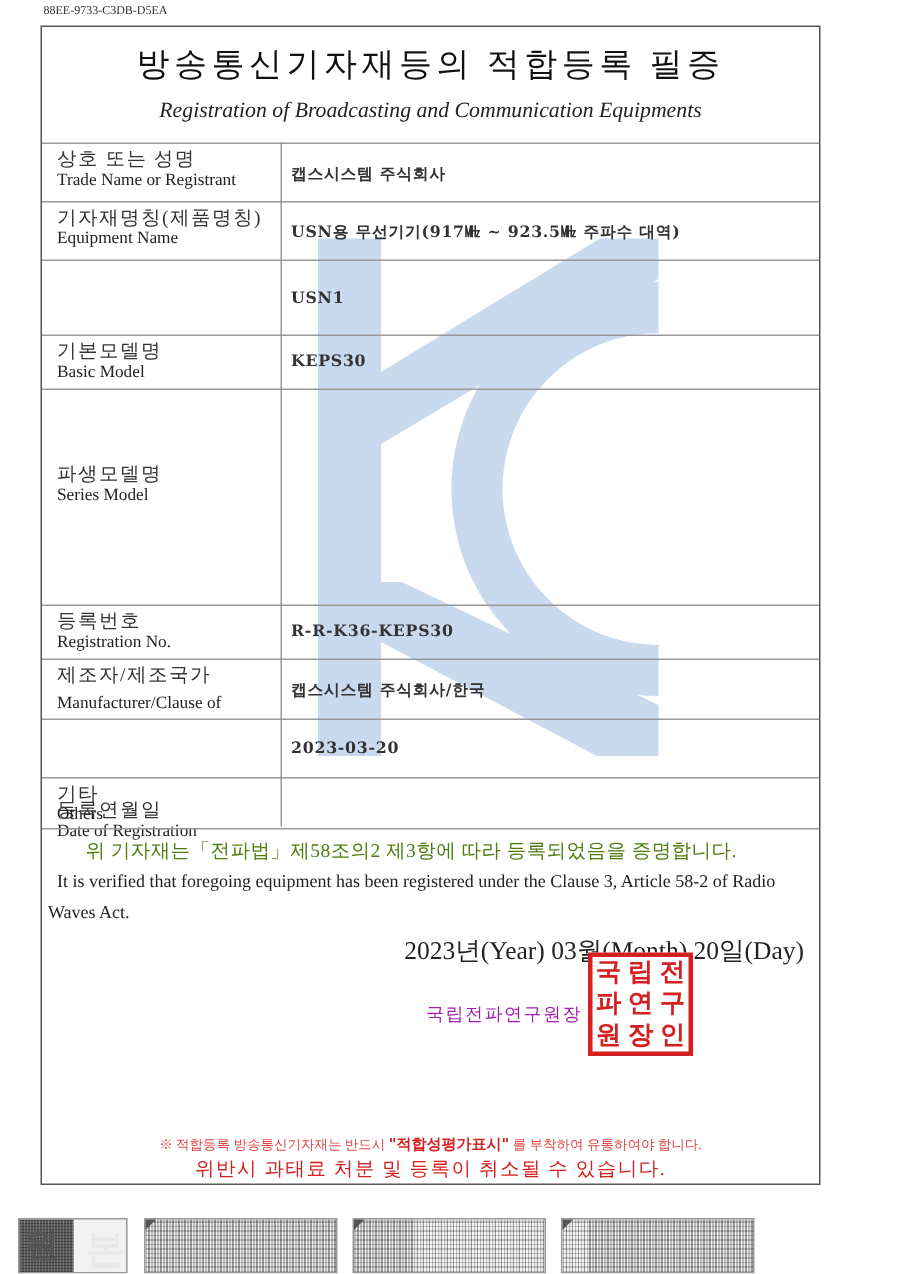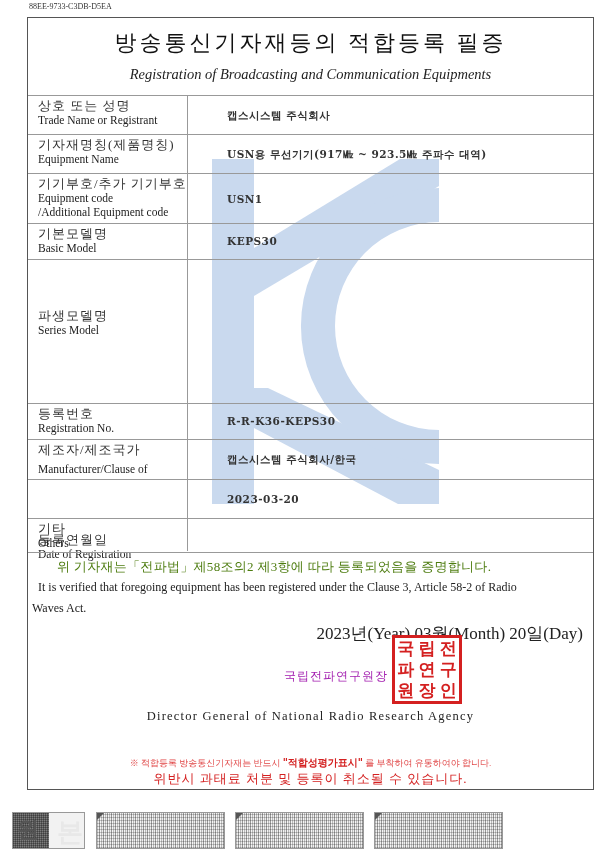--- a/index.html
+++ b/index.html
@@ -1,32 +1,32 @@
 <!DOCTYPE html>
 <html><head>
 <meta charset="utf-8">
 <style>
   html, body { margin:0; padding:0; background:#ffffff; }
   body { width:600px; height:849px; position:relative; overflow:hidden;
          font-family:"Liberation Serif","DejaVu Serif",serif; color:#222; }
   .doc-id { position:absolute; left:29px; top:2px; font-size:8px; color:#333; }
-  .frame { position:absolute; left:27px; top:17px; width:567px; height:773px;
+  .frame { position:absolute; left:27px; top:17px; width:520px; height:773px;
            border:1.5px solid #555; box-sizing:border-box; }
   .watermark { position:absolute; left:0; top:0; pointer-events:none; z-index:0; }
   .title-ko { position:absolute; left:0; right:0; top:10px; text-align:center;
               font-size:22px; letter-spacing:3px; color:#111; z-index:1; }
   .title-en { position:absolute; left:0; right:0; top:48px; text-align:center;
               font-size:14.5px; font-style:italic; color:#222; z-index:1; }
   .row { position:absolute; left:0; right:0; border-top:1px solid #999; z-index:1; }
   .col-div { position:absolute; left:159px; top:77px; height:456px; border-left:1px solid #999; z-index:1; }
   .lbl { position:absolute; left:10px; }
   .lbl .ko { font-size:13px; color:#333; letter-spacing:1px; line-height:15px; }
   .lbl .en { font-size:11.5px; color:#222; line-height:14px; }
   .val { position:absolute; left:166px; font-family:"DejaVu Serif",serif; font-weight:bold;
-         font-size:10.5px; color:#333; letter-spacing:0.5px;margin-left:33px; }
+         font-size:10.5px; color:#333; letter-spacing:0.5px; }
   .cert { position:absolute; left:0; right:0; z-index:1; }
   .cert-ko { position:absolute; left:29px; top:540px; font-size:13px; color:#4d7c0f; letter-spacing:0.3px; }
   .cert-en1 { position:absolute; left:10px; top:562px; font-size:12px; color:#222; }
   .cert-en2 { position:absolute; left:4px; top:583px; font-size:12px; color:#222; }
   .date-line { position:absolute; right:10px; top:604px; font-size:17px; color:#222; }
   .agency-ko { position:absolute; left:256px; top:650px; font-size:12px; color:#a21caf; letter-spacing:1px; }
   .stamp { position:absolute; left:364px; top:617px; width:70px; height:69px;
            border:3px solid #d42020; box-sizing:border-box; background:#fff;
            display:grid; grid-template-columns:repeat(3,1fr); grid-template-rows:repeat(3,1fr);
            z-index:2; }
@@ -95,25 +95,20 @@
 
   <div class="row" style="top:116px;height:39px;">
     <div class="lbl" style="top:2px;">
       <div class="ko">기자재명칭(제품명칭)</div>
       <div class="en">Equipment Name</div>
     </div>
     <div class="val" style="top:13px;">USN용 무선기기(917㎒ ~ 923.5㎒ 주파수 대역)</div>
   </div>
 
   <div class="row" style="top:155px;height:50px;">
-    <div class="lbl" style="top:2px;">
-      <div class="ko">기기부호/추가 기기부호</div>
-      <div class="en">Equipment code</div>
-      <div class="en">/Additional Equipment code</div>
-    </div>
     <div class="val" style="top:19px;">USN1</div>
   </div>
 
   <div class="row" style="top:205px;height:36px;">
     <div class="lbl" style="top:2px;">
       <div class="ko">기본모델명</div>
       <div class="en">Basic  Model</div>
     </div>
     <div class="val" style="top:11px;">KEPS30</div>
   </div>
@@ -171,21 +166,20 @@
     <span>립</span>
     <span>전</span>
     <span>파</span>
     <span>연</span>
     <span>구</span>
     <span>원</span>
     <span>장</span>
     <span>인</span>
   </div>
 
-  <div class="agency-en">Director General of National Radio Research Agency</div>
 
   <div class="notice1">
     <span>※ 적합등록 방송통신기자재는 반드시 </span><b>"적합성평가표시"</b><span>  를 부착하여 유통하여야 합니다.</span>
   </div>
   <div class="notice2">위반시 과태료 처분 및 등록이 취소될 수 있습니다.</div>
 </div>
 
 <div class="barcodes">
   <div class="bc bc-seal">
     <div class="dark"></div>

